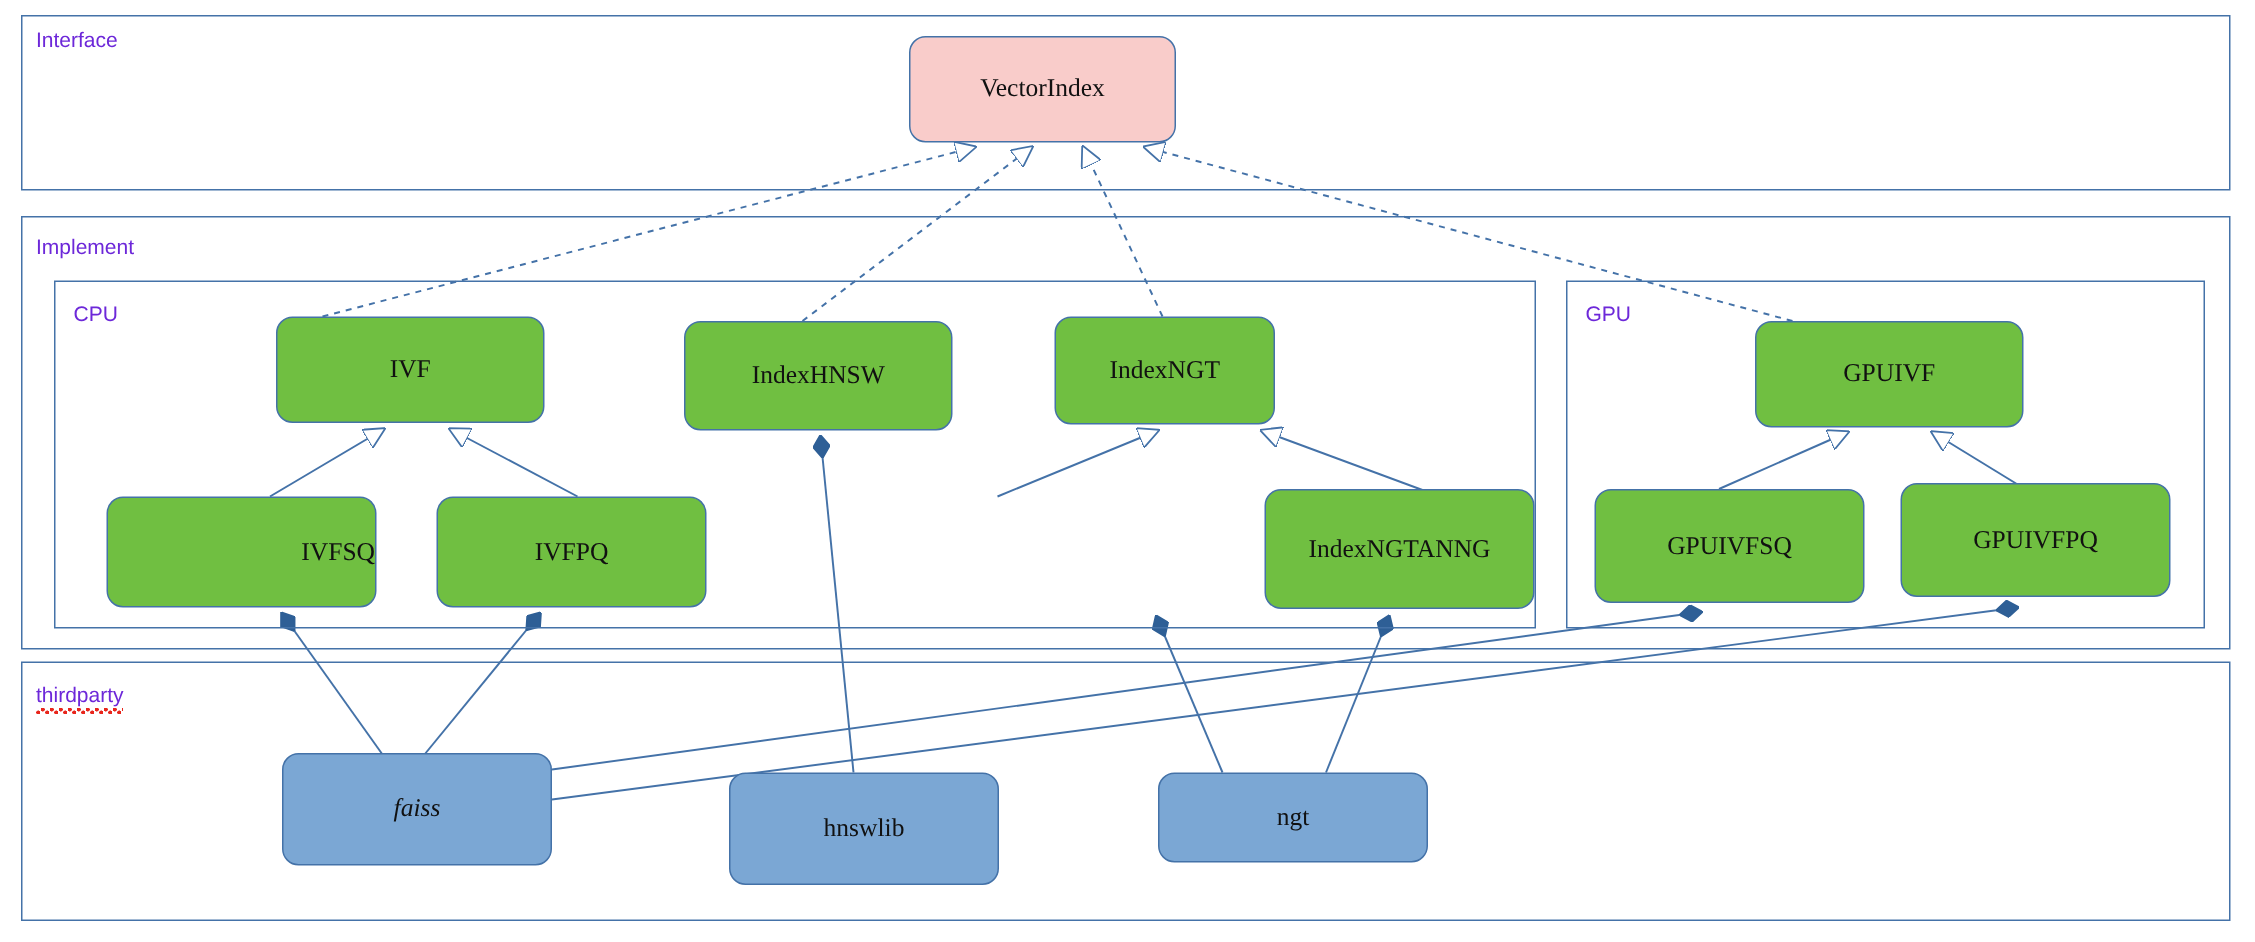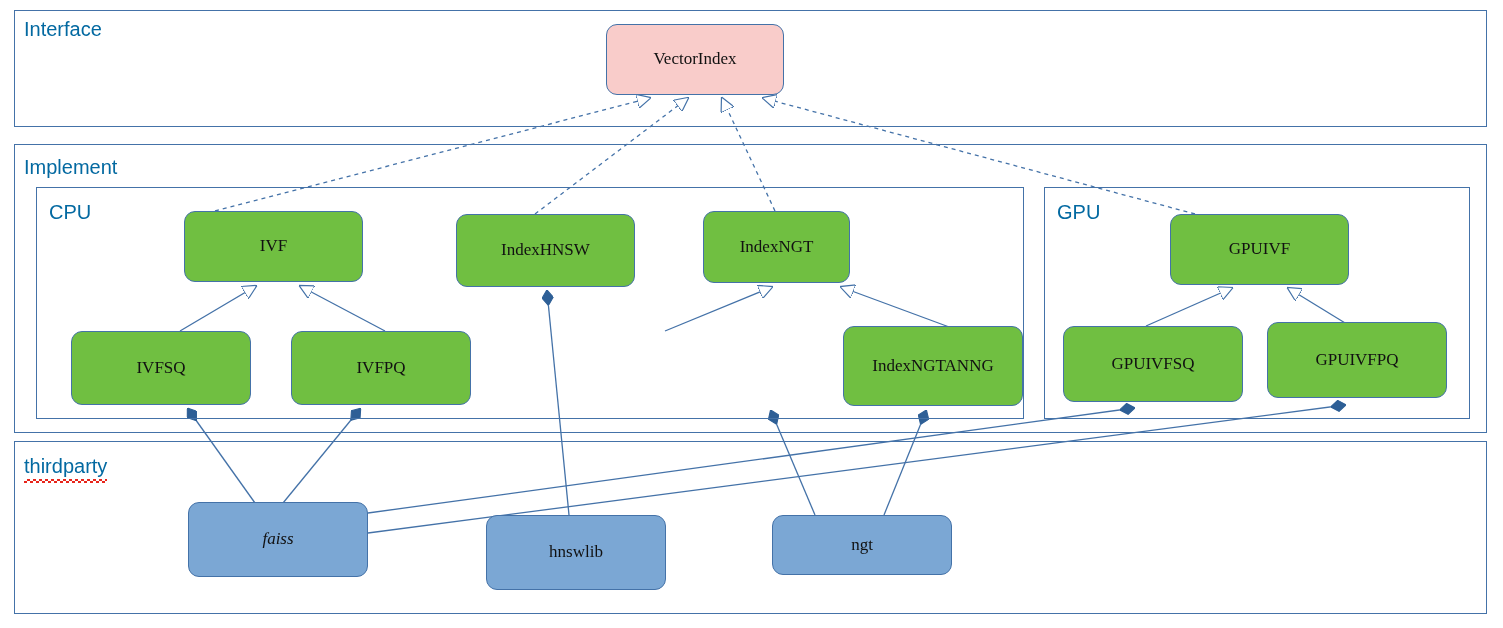--- a/index.html
+++ b/index.html
@@ -1,20 +1,20 @@
 <!DOCTYPE html>
 <html><head>
 <meta charset="utf-8">
 <style>
   html,body{margin:0;padding:0;background:#ffffff;}
   body{font-family:"Liberation Sans",sans-serif;}
   #stage{position:relative;width:1503px;height:628px;background:#ffffff;overflow:hidden;}
 
   .container{position:absolute;box-sizing:border-box;border:1px solid #4472a8;background:transparent;}
-  .container-label{position:absolute;font-family:"Liberation Sans",sans-serif;font-size:20px;color:#0369a1;white-space:nowrap;}
+  .container-label{position:absolute;font-family:"Liberation Sans",sans-serif;font-size:14px;color:#6d28d9;white-space:nowrap;}
   .container-label.spell{ text-decoration:underline; text-decoration-color:#1a1a1a; }
   .spellwrap{position:relative;display:inline-block;}
   .squiggle{position:absolute;left:0;right:0;bottom:-5px;height:4px;
     background-image:
       radial-gradient(circle at 1.5px 3px, #e8261c 1.2px, rgba(0,0,0,0) 1.5px),
       radial-gradient(circle at 4.5px 1px, #e8261c 1.2px, rgba(0,0,0,0) 1.5px);
     background-size:6px 4px;background-repeat:repeat-x;}
 
   .node{position:absolute;box-sizing:border-box;border:1px solid #4472a8;border-radius:11px;
     display:flex;align-items:center;justify-content:center;
@@ -95,21 +95,21 @@
   </div>
 
   <div class="node impl" style="left:703px;top:211px;width:147px;height:72px;">
     <span>IndexNGT</span>
   </div>
 
   <div class="node impl" style="left:1170px;top:214px;width:179px;height:71px;">
     <span>GPUIVF</span>
   </div>
 
-  <div class="node impl" style="left:71px;top:331px;width:180px;height:74px;">
+  <div class="node impl" style="left:71px;top:331px;width:180px;height:74px;justify-content:flex-end;">
     <span>IVFSQ</span>
   </div>
 
   <div class="node impl" style="left:291px;top:331px;width:180px;height:74px;">
     <span>IVFPQ</span>
   </div>
 
 
   <div class="node impl" style="left:827px;top:326px;width:180px;height:80px;margin-left:16px;">
     <span>IndexNGTANNG</span>

